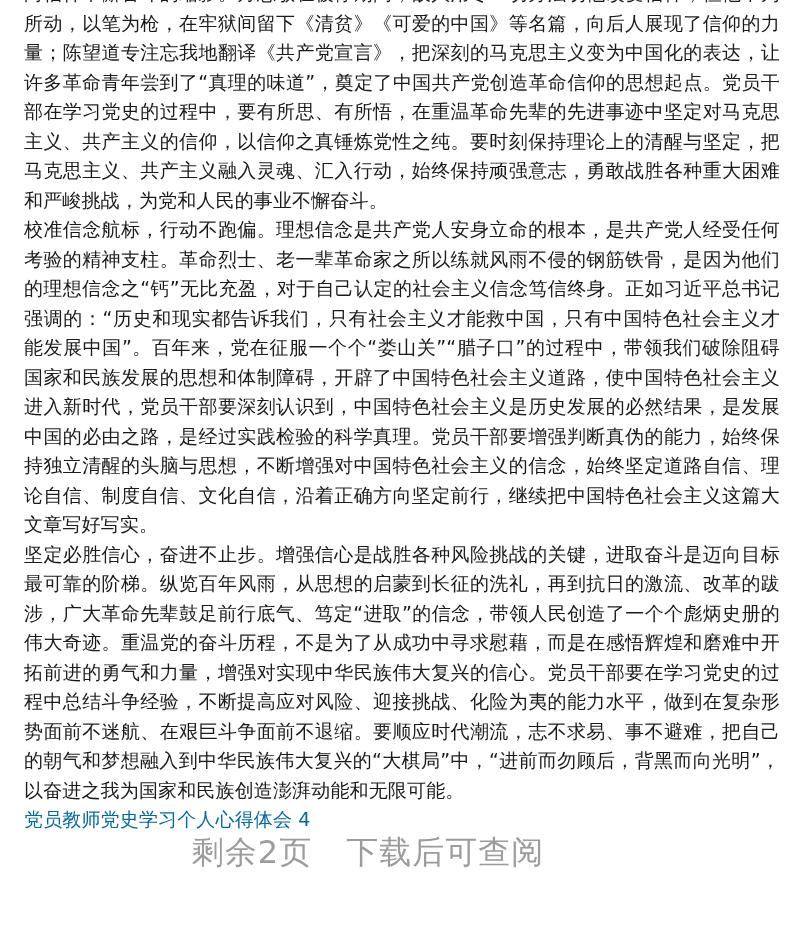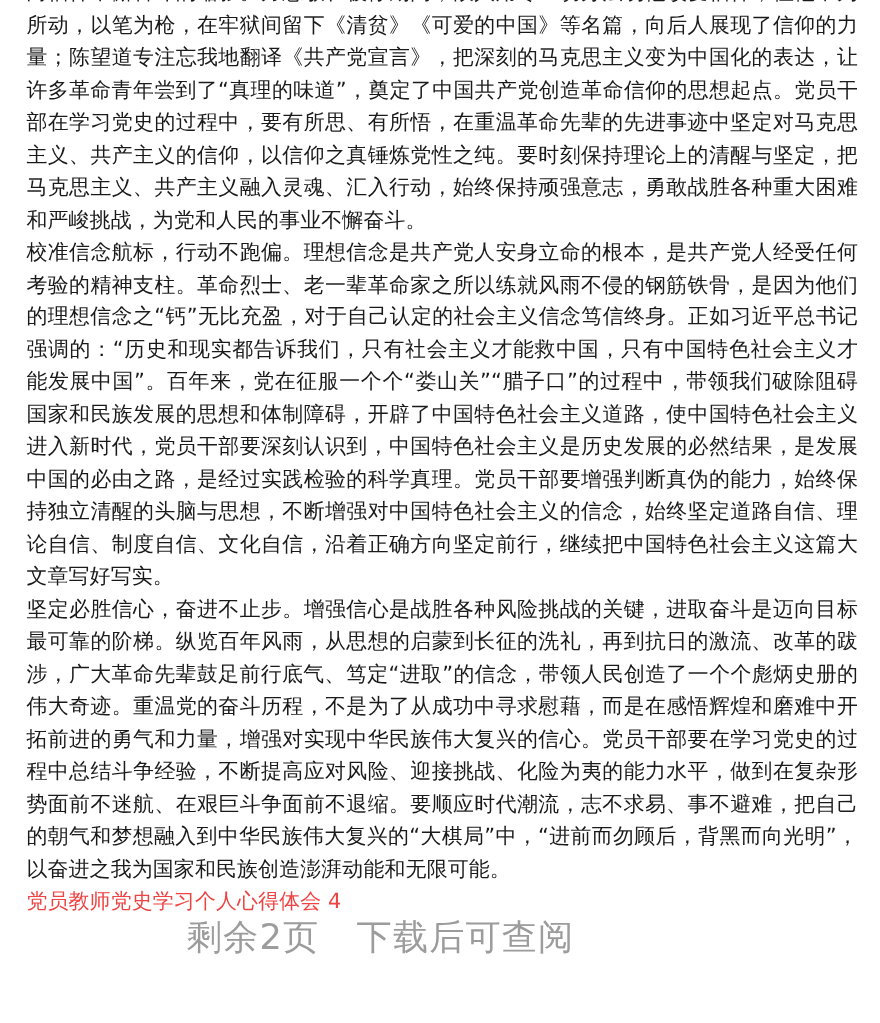--- a/index.html
+++ b/index.html
@@ -23,34 +23,35 @@
       font-size: 19px;
       line-height: 29.5px;
       letter-spacing: 0.15px;
     }
     .para {
       margin: 0;
       text-align: justify;
     }
     .cont-link {
       display: block;
-      color: #ef4444;
+      color: #0369a1;
       text-decoration: none;
       margin: 0;
     }
     .more-bar {
       position: absolute;
       left: 0;
       top: 828px;
       width: 692px;
       text-align: center;
       color: #9c9c9c;
       font-size: 32px;
       line-height: 48px;
       letter-spacing: 1px;
+      padding-left: 22px;
     }
     .more-bar span + span {
       margin-left: 34px;
     }
     .watermark {
       position: absolute;
       color: rgba(180,180,180,0.12);
       font-size: 40px;
       transform: rotate(-40deg);
       pointer-events: none;

